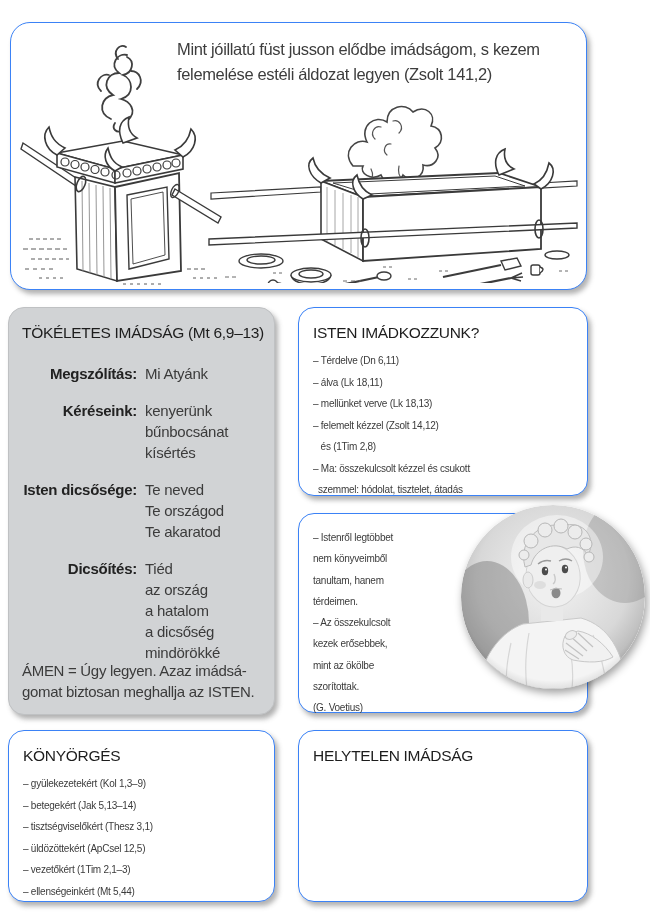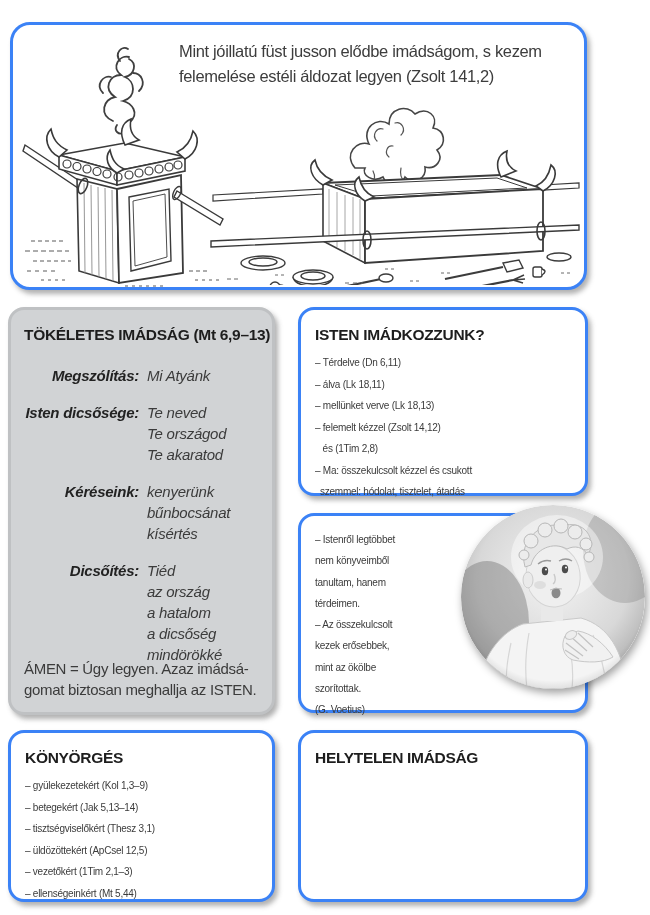--- a/index.html
+++ b/index.html
@@ -1,46 +1,46 @@
 <!DOCTYPE html>
 <html lang="hu"><head>
 <meta charset="utf-8">
 <style>
   html,body{margin:0;padding:0;background:#ffffff;}
   .page{
     position:relative;width:650px;height:915px;background:#ffffff;
     font-family:"Liberation Sans", sans-serif;color:#3b3b3b;overflow:hidden;
   }
   .panel{
-    position:absolute;background:#ffffff;border:3px solid #3b82f6;
+    position:absolute;background:#ffffff;border:1px solid #3b82f6;
     border-radius:16px;box-shadow:3px 4px 5px rgba(70,70,70,.42);
     box-sizing:border-box;
   }
   .panel h2{
-    margin:0;font-size:15.5px;font-weight:bold;color:#1d1d1d;
+    margin:0;font-size:15.5px;font-weight:normal;color:#1d1d1d;
     letter-spacing:-0.3px;line-height:20px;
   }
   .lines{white-space:pre-wrap;}
   
   #top-panel{left:10px;top:22px;width:577px;height:268px;border-radius:20px;}
   #top-quote{
     position:absolute;left:166px;top:14px;width:405px;
     font-size:16.5px;line-height:25px;letter-spacing:-0.35px;color:#3d3d3d;
   }
   .illus{position:absolute;}
   #altar-left{left:4px;top:8px;}
   #altar-right{left:192px;top:58px;}
   
   #perfect-panel{
     left:8px;top:307px;width:267px;height:408px;
     background:#d1d3d5;border-color:#bfc1c3;
   }
   #perfect-panel h2{position:absolute;left:13px;top:15px;}
   #perfect-rows{position:absolute;left:0;top:55px;right:6px;}
-  .prow{display:flex;margin-bottom:16px;font-size:15px;line-height:21px;letter-spacing:-0.25px;font-style:italic;}
+  .prow{display:flex;margin-bottom:16px;font-size:15px;line-height:21px;letter-spacing:-0.25px;}
   .plabel{width:128px;text-align:right;font-weight:bold;color:#222;flex:none;}
   .pvals{margin-left:8px;color:#3b3b3b;}
   #perfect-footer{
     position:absolute;left:13px;right:6px;bottom:12px;
     font-size:15px;line-height:21px;letter-spacing:-0.3px;color:#3b3b3b;
   }
   
   .list-panel .body{
     position:absolute;left:14px;top:42px;right:8px;
     font-size:10px;line-height:21.5px;letter-spacing:-0.25px;color:#3b3b3b;
@@ -211,30 +211,30 @@
   </section>
 
   <section class="panel" id="perfect-panel">
     <h2>TÖKÉLETES IMÁDSÁG (Mt 6,9–13)</h2>
     <div id="perfect-rows">
       <div class="prow">
         <div class="plabel">Megszólítás:</div>
         <div class="pvals lines">Mi Atyánk</div>
       </div>
       <div class="prow">
+        <div class="plabel">Kéréseink:</div>
+        <div class="pvals lines">kenyerünk
+bűnbocsánat
+kísértés</div>
+      </div>
+      <div class="prow">
         <div class="plabel">Isten dicsősége:</div>
         <div class="pvals lines">Te neved
 Te országod
 Te akaratod</div>
-      </div>
-      <div class="prow">
-        <div class="plabel">Kéréseink:</div>
-        <div class="pvals lines">kenyerünk
-bűnbocsánat
-kísértés</div>
       </div>
       <div class="prow">
         <div class="plabel">Dicsőítés:</div>
         <div class="pvals lines">Tiéd
 az ország
 a hatalom
 a dicsőség
 mindörökké</div>
       </div>
     </div>

